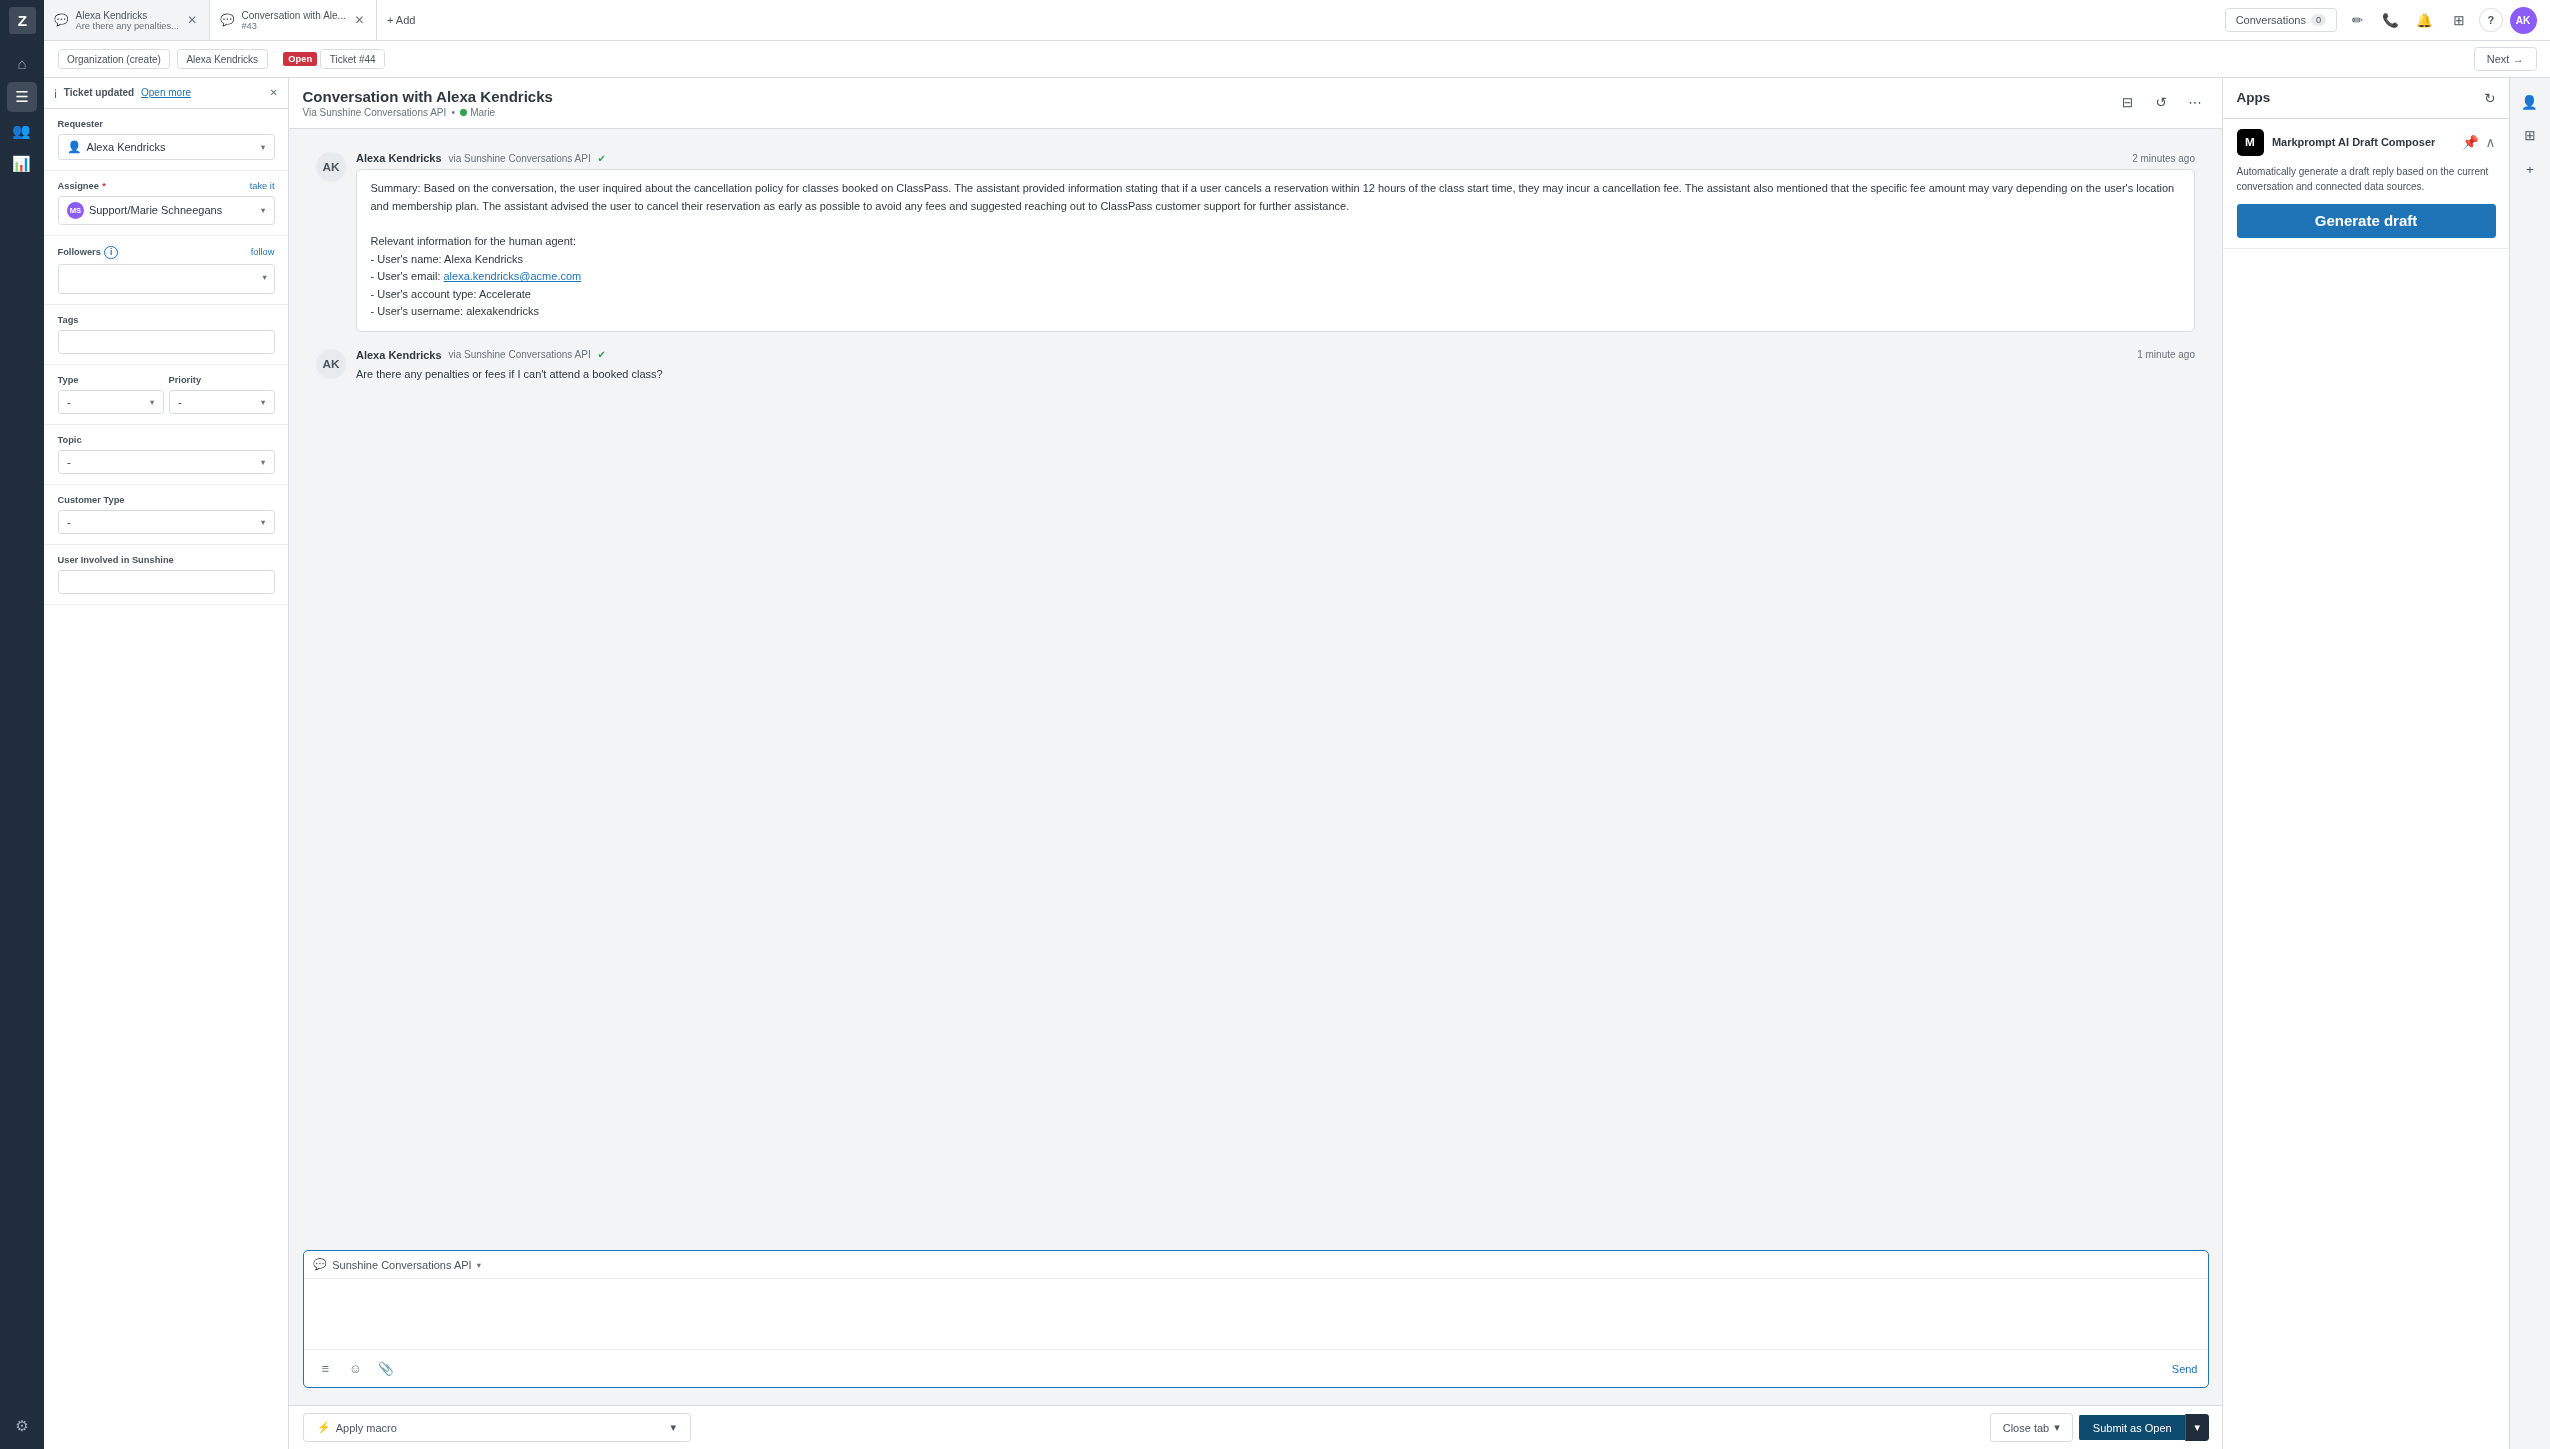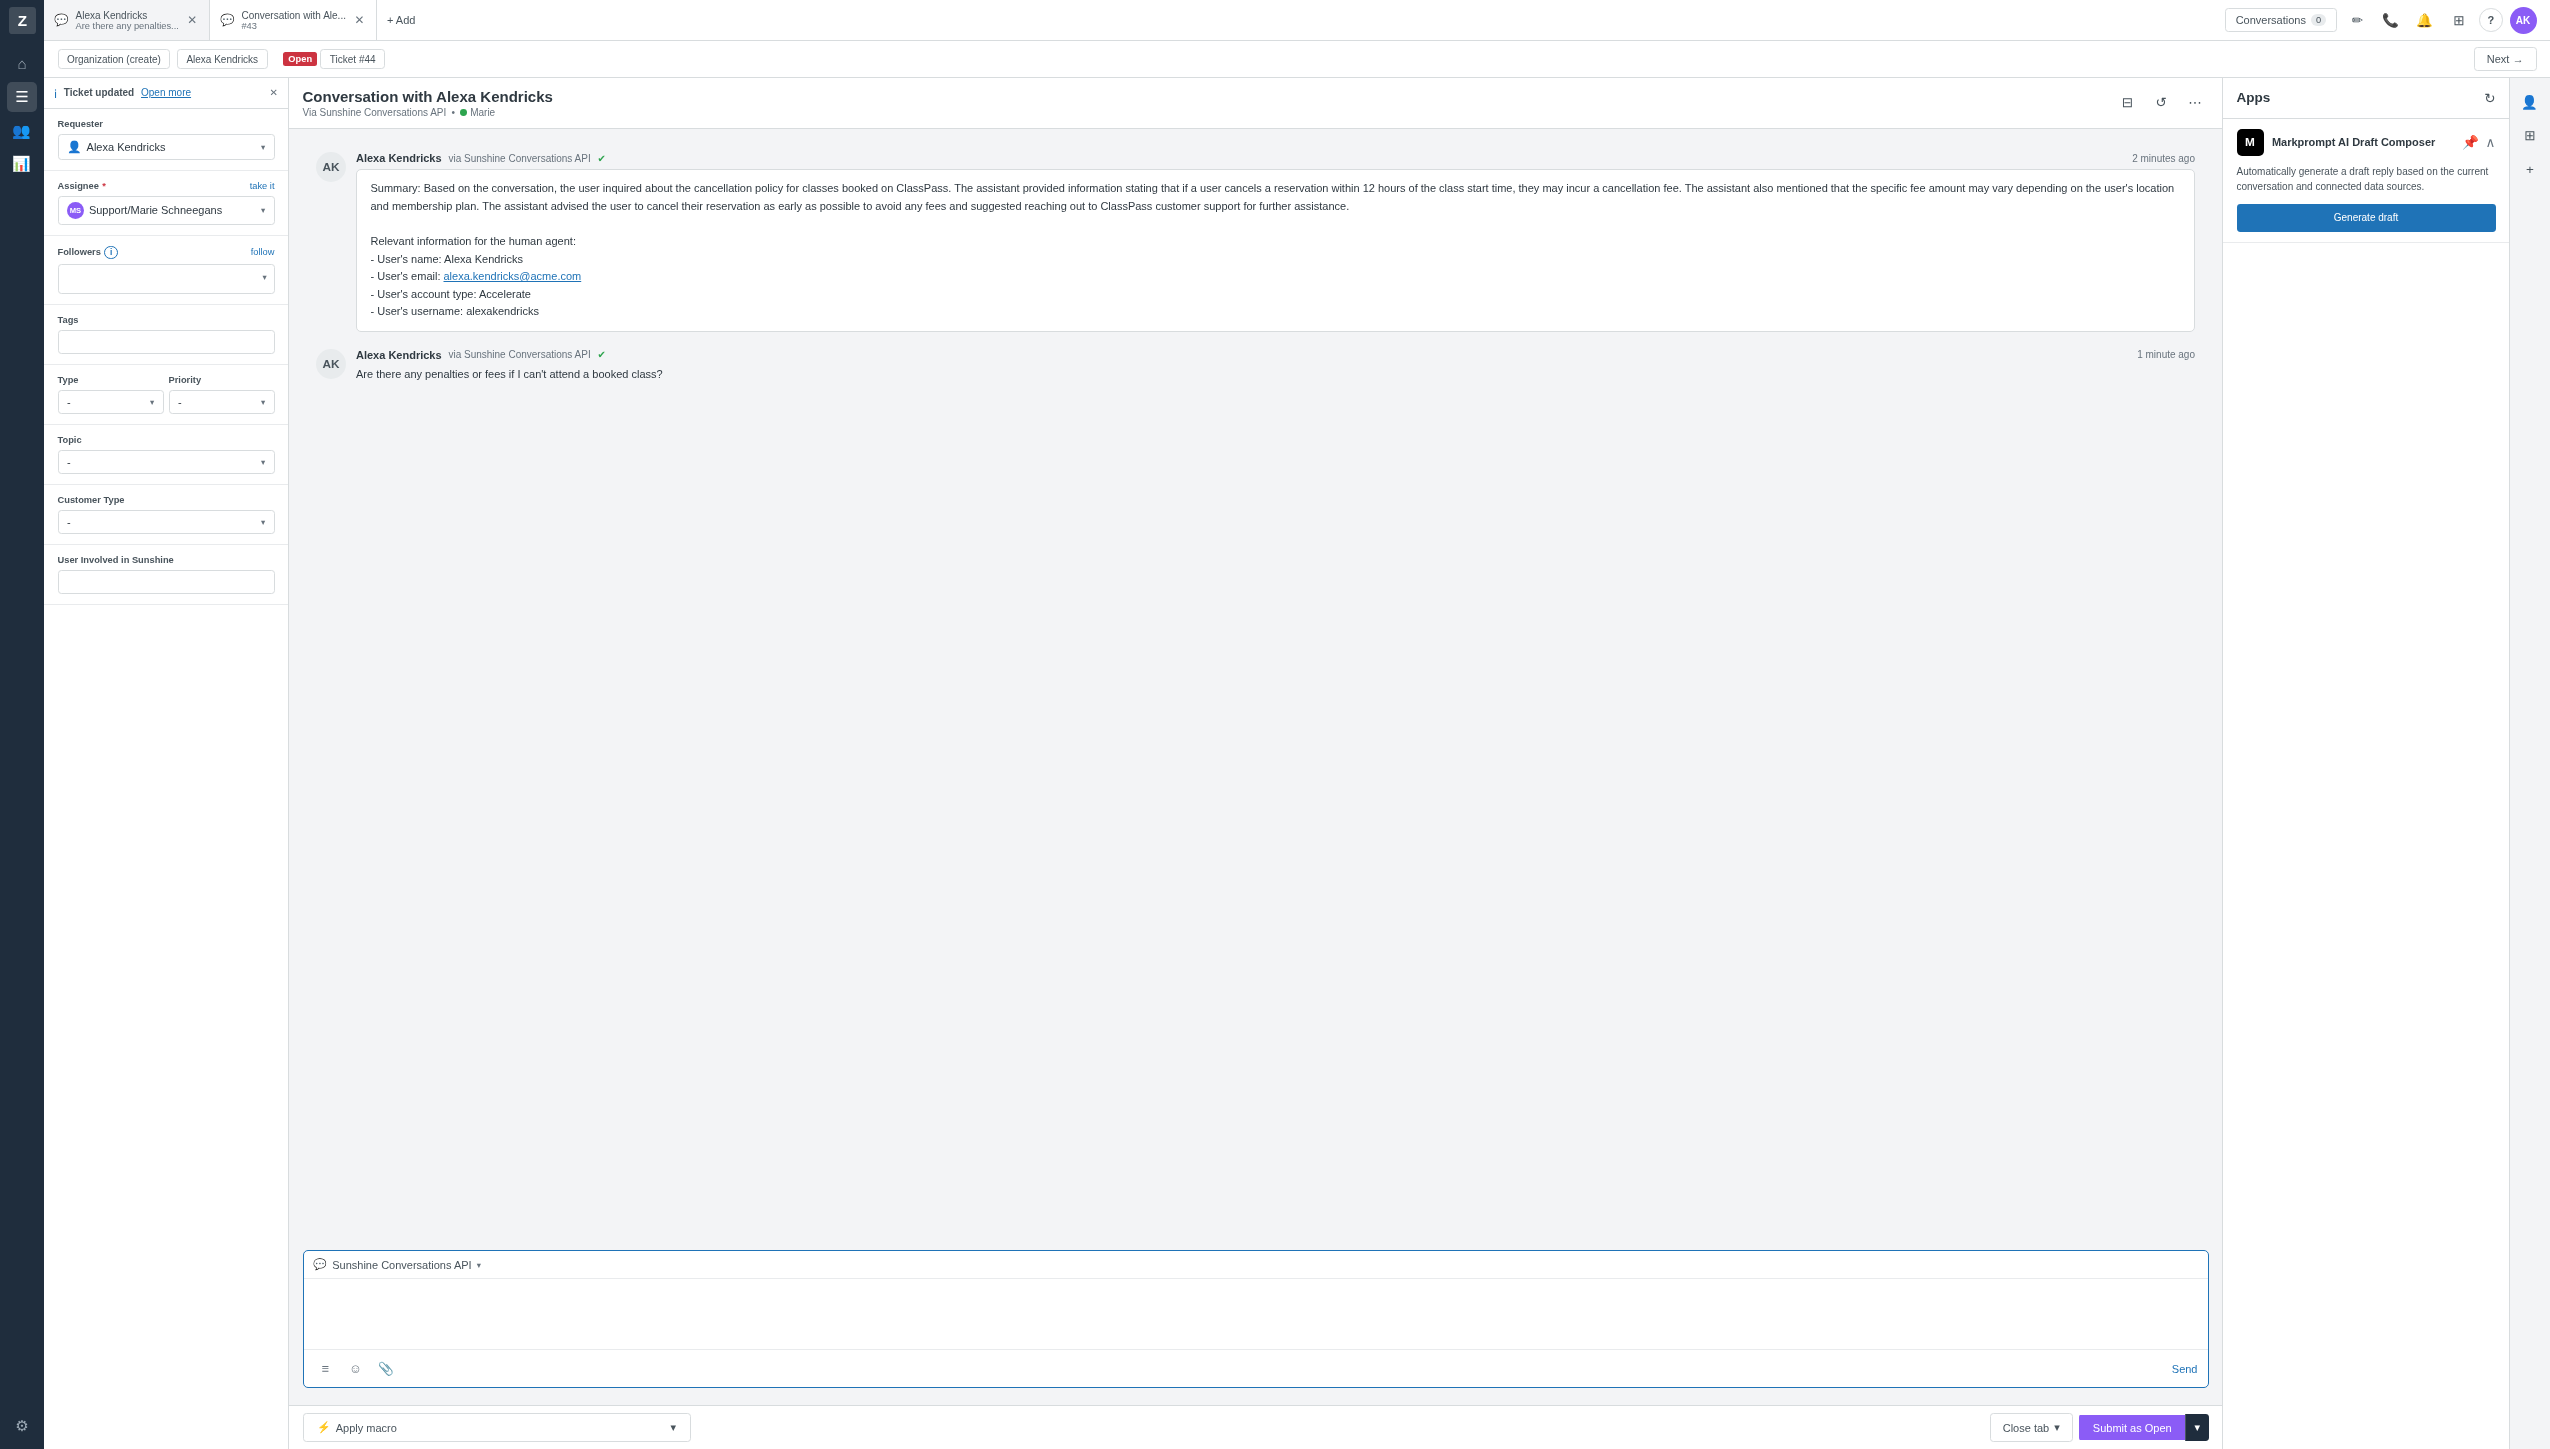--- a/index.html
+++ b/index.html
@@ -265,21 +265,21 @@
     }
     .submit-btn {
       display: flex;
       align-items: center;
       gap: 0;
       border-radius: 3.4px;
       overflow: hidden;
     }
     .submit-main {
       padding: 6.8px 13.5px;
-      background: #8b5cf6;
+      background: #0c4a6e;
       color: #fff;
       font-size: 11px;
       cursor: pointer;
       font-weight: 500;
     }
     .submit-dropdown {
       padding: 6.8px 8.4px;
       background: #1f2d3d;
       color: #fff;
       cursor: pointer;
@@ -311,22 +311,22 @@
     .app-card-actions { display: flex; gap: 6.8px; align-items: center; }
     .app-card-icon { color: #68737d; cursor: pointer; font-size: 13.5px; }
     .app-desc { font-size: 10px; color: #49545c; line-height: 1.5; margin-bottom: 10px; }
     .generate-btn {
       width: 100%;
       padding: 8.4px 13.5px;
       background: #1f73b7;
       color: #fff;
       border: none;
       border-radius: 3.4px;
-      font-size: 10px;
-      font-weight: 400;
+      font-size: 15px;
+      font-weight: 700;
       cursor: pointer;
       text-align: center;
     }
 
     
     .right-icons {
       width: 41px;
       background: #f3f4f6;
       border-left: 0.8px solid #d8dcde;
       display: flex;

